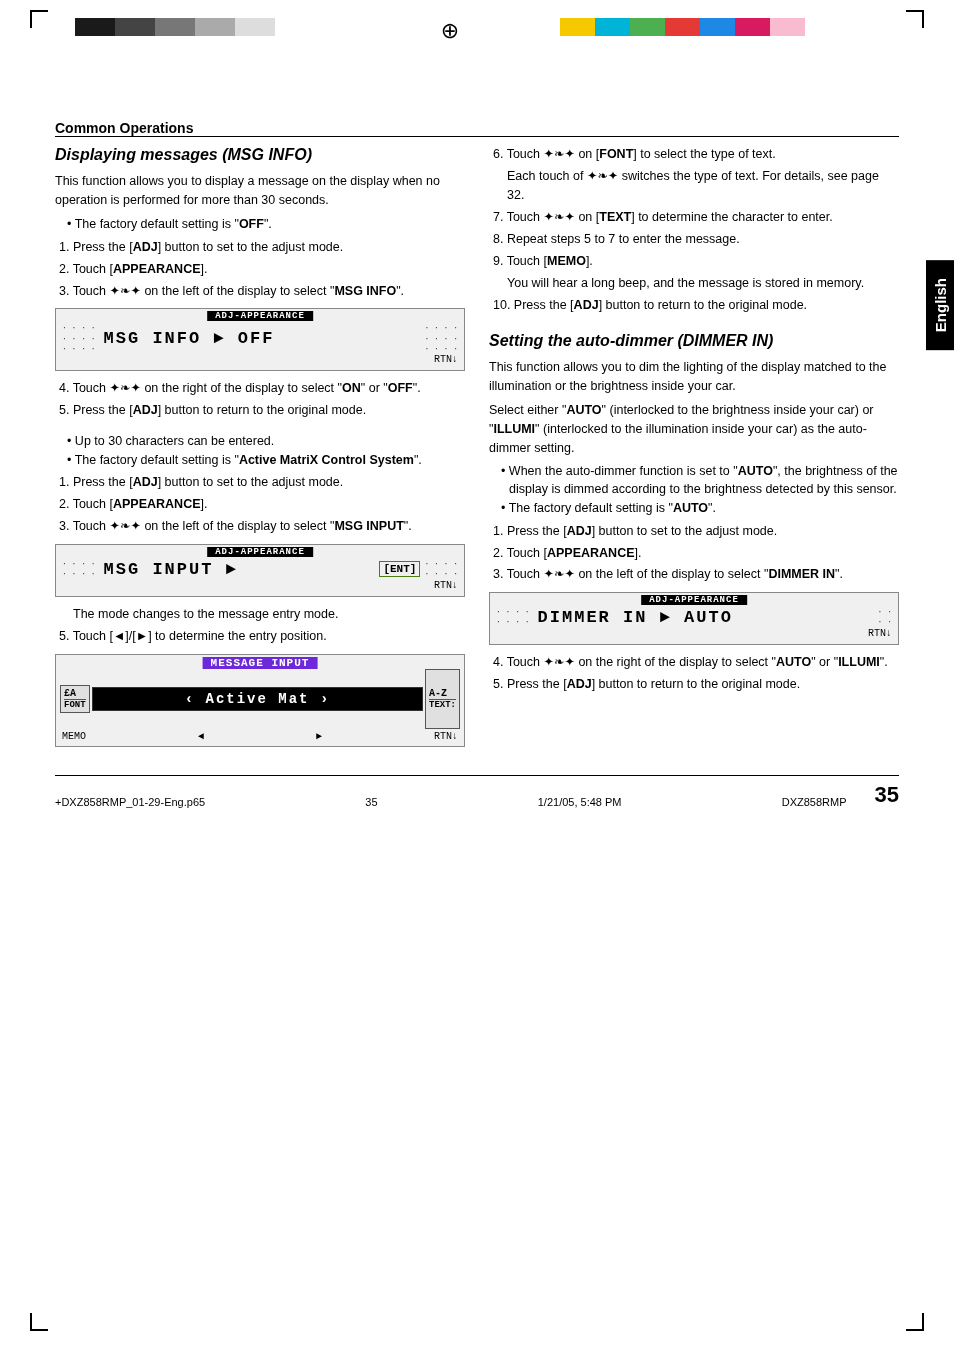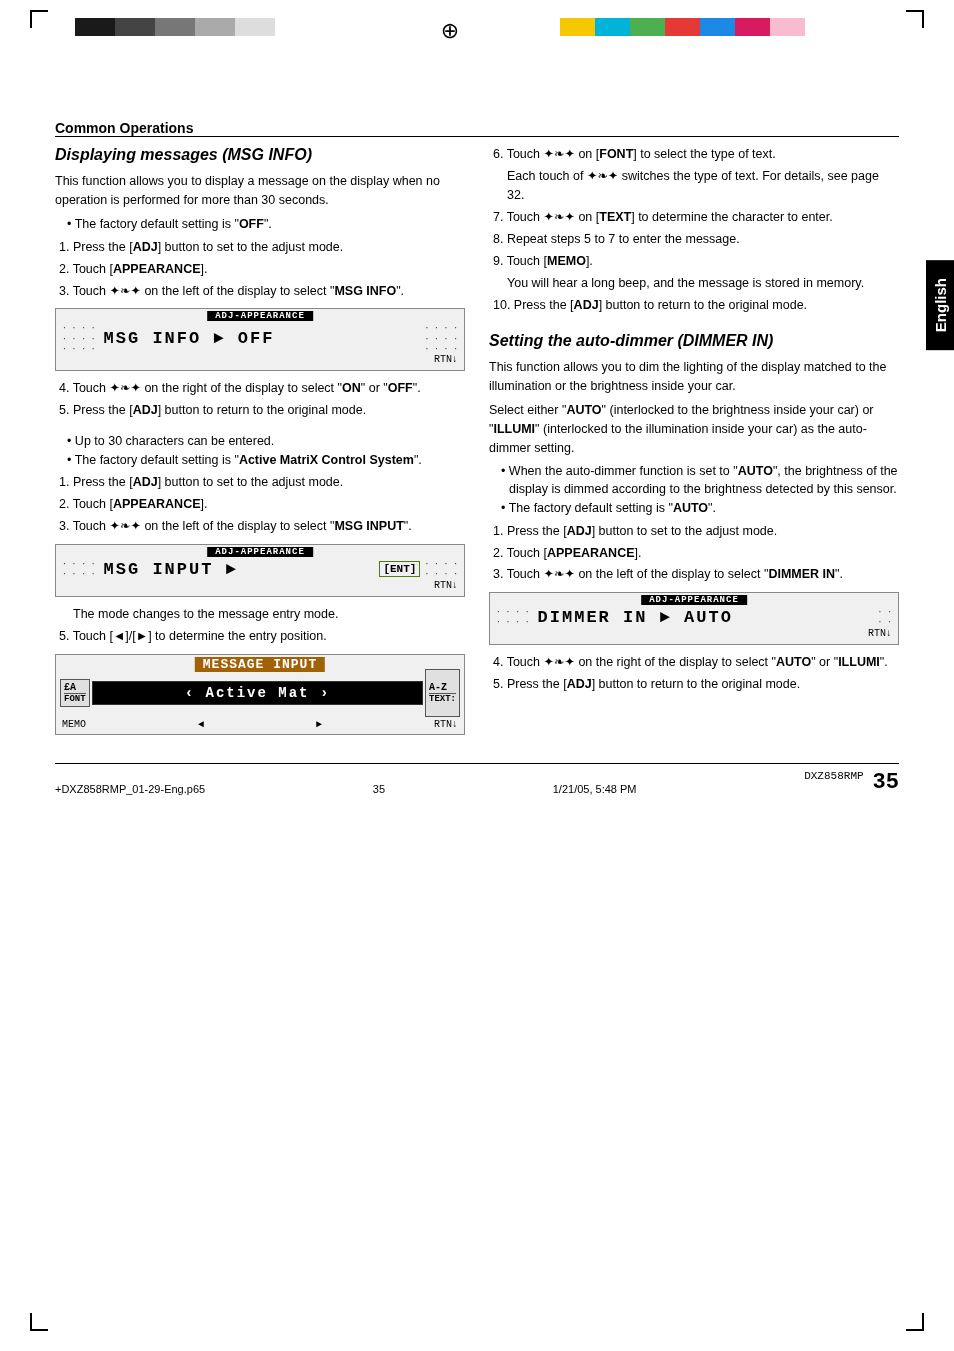--- a/index.html
+++ b/index.html
@@ -210,32 +210,32 @@
               <div>· · · ·</div>
             </div>
           </div>
           <div style="text-align: right; font-size: 10px; font-family: 'Courier New', monospace;">RTN↓</div>
         </div>
 
         <div class="sub-indent mb4">The mode changes to the message entry mode.</div>
         <div class="numbered-item">5. Touch [◄]/[►] to determine the entry position.</div>
 
         <div style="position: relative; border: 1px solid #888; margin: 8px 0 8px 0; padding: 14px 4px 4px 4px; background: #f0f0f0;">
-          <div style="position: absolute; top: 2px; left: 50%; transform: translateX(-50%); font-size: 13px; font-weight: bold; background: #a16207; color: #fff; padding: 0 8px; letter-spacing: 1px; white-space: nowrap; font-family: 'Courier New', monospace;">MESSAGE INPUT</div>
+          <div style="position: absolute; top: 2px; left: 50%; transform: translateX(-50%); font-size: 11px; font-weight: bold; background: #6d28d9; color: #fff; padding: 0 8px; letter-spacing: 1px; white-space: nowrap; font-family: 'Courier New', monospace;">MESSAGE INPUT</div>
 
           <div style="display: flex; align-items: center; justify-content: space-between; margin-bottom: 2px;">
 
             <div style="display: flex; flex-direction: column; font-size: 10px; font-family: 'Courier New', monospace; font-weight: bold; min-width: 30px; margin-right: 2px; border: 1px solid #555; padding: 2px 3px; background: #e0e0e0;">
               <div>£A</div>
               <div style="font-size: 9px; border-top: 1px solid #555;">FONT</div>
             </div>
 
             <div style="font-family: 'Courier New', monospace; font-size: 14px; font-weight: bold; letter-spacing: 2px; background: #000; color: #fff; padding: 3px 8px; flex: 1; text-align: center; border: 1px solid #333;">‹ Active Mat ›</div>
 
-            <div style="display: flex; flex-direction: column; font-size: 10px; font-family: 'Courier New', monospace; font-weight: bold; min-width: 30px; margin-left: 2px; border: 1px solid #555; padding: 12px 3px; background: #e0e0e0;">
+            <div style="display: flex; flex-direction: column; font-size: 10px; font-family: 'Courier New', monospace; font-weight: bold; min-width: 30px; margin-left: 2px; border: 1px solid #555; padding: 18px 3px; background: #e0e0e0;">
               <div>A-Z</div>
               <div style="font-size: 9px; border-top: 1px solid #555;">TEXT:</div>
             </div>
           </div>
 
           <div style="display: flex; justify-content: space-between; font-size: 10px; font-family: 'Courier New', monospace; margin-top: 2px; padding: 0 2px;">
             <span>MEMO</span>
             <span>◄</span>
             <span>►</span>
             <span>RTN↓</span>
@@ -286,21 +286,21 @@
         <div class="numbered-item">5. Press the [<strong>ADJ</strong>] button to return to the original mode.</div>
       </div>
     </div>
 
   </div>
 
   <div class="page-footer">
     <div style="font-size: 11px;">+DXZ858RMP_01-29-Eng.p65</div>
     <div style="font-size: 11px;">35</div>
     <div style="font-size: 11px;">1/21/05, 5:48 PM</div>
-    <div style="display: flex; align-items: flex-start; gap: 9px; font-family: Liberation Mono, monospace;">
+    <div style="display: flex; align-items: flex-end; gap: 28px;">
       <span style="font-size: 11px;">DXZ858RMP</span>
       <span class="page-number-right">35</span>
     </div>
   </div>
 
 </div>
 
 <div style="position: absolute; bottom: 20px; left: 30px; width: 18px; height: 18px; border-left: 2px solid #000; border-bottom: 2px solid #000;"></div>
 <div style="position: absolute; bottom: 20px; right: 30px; width: 18px; height: 18px; border-right: 2px solid #000; border-bottom: 2px solid #000;"></div>
 

